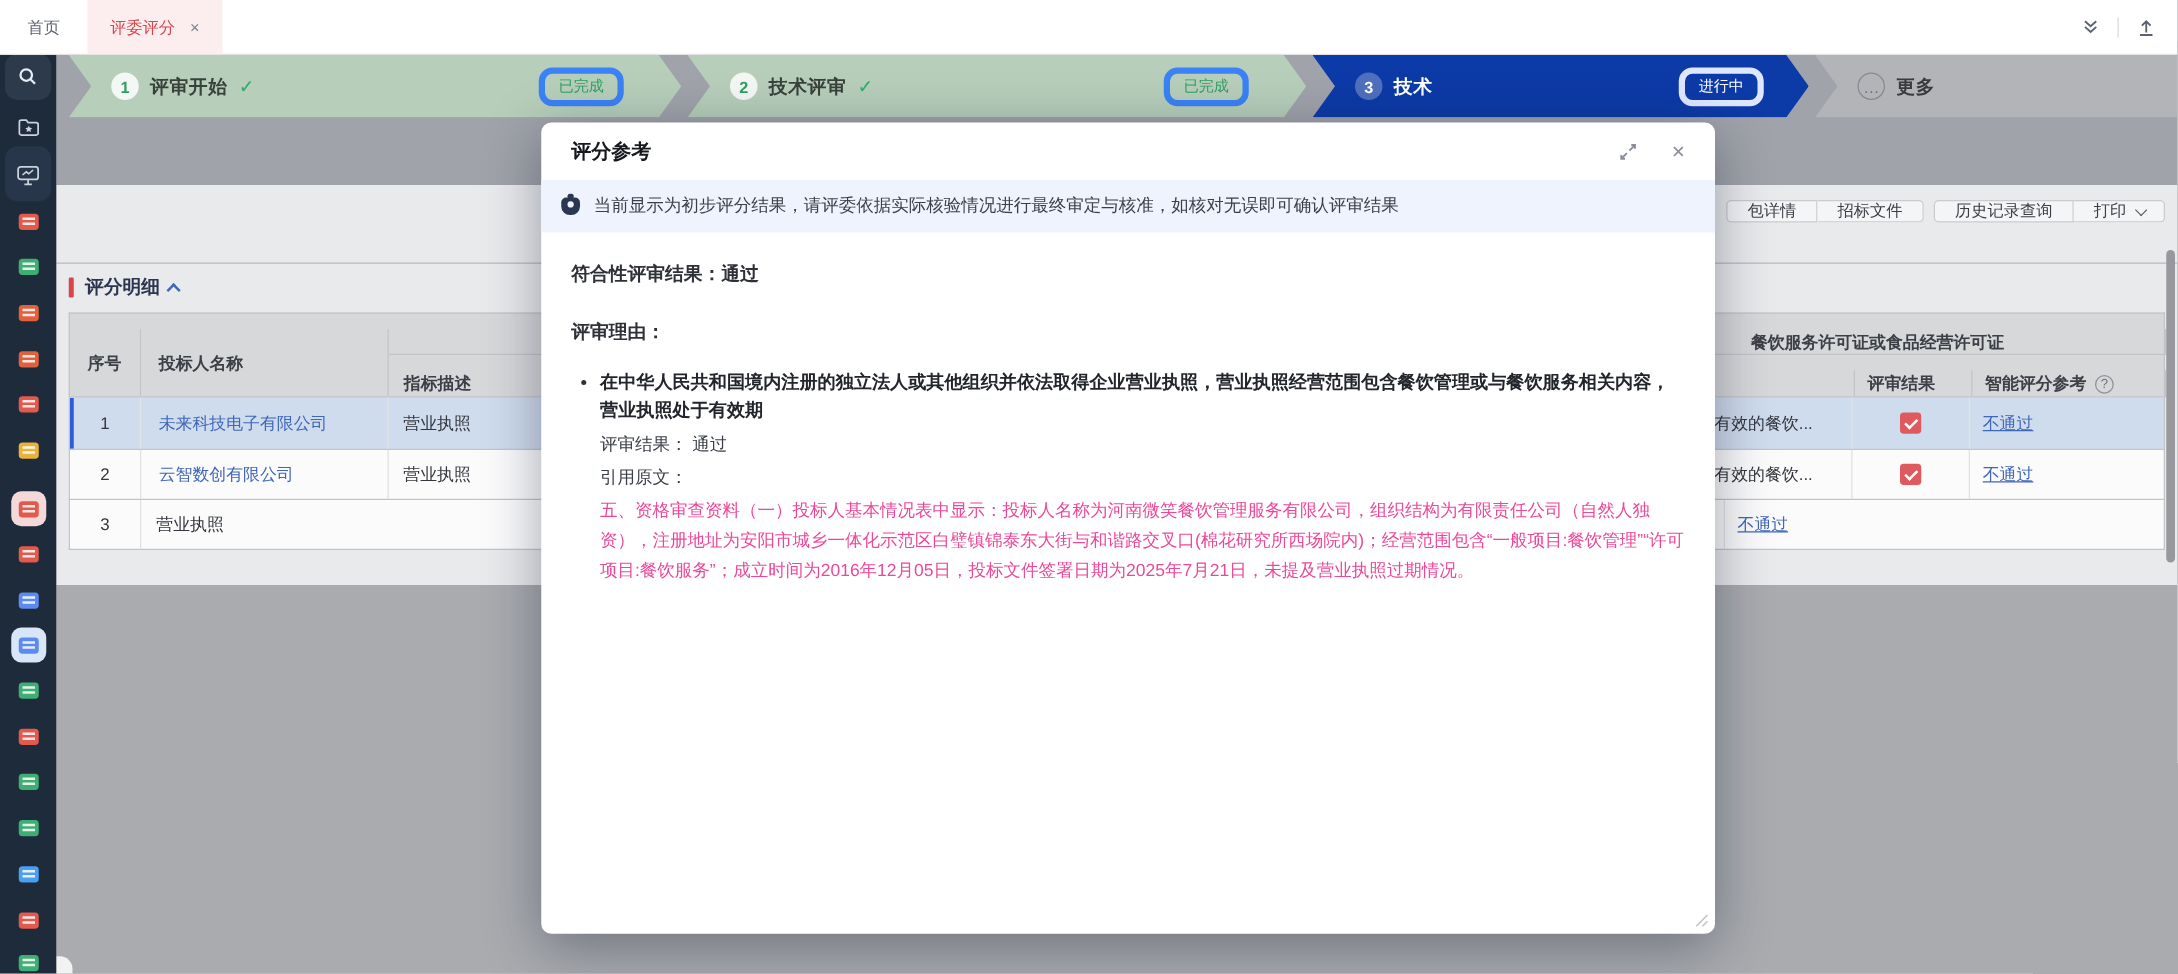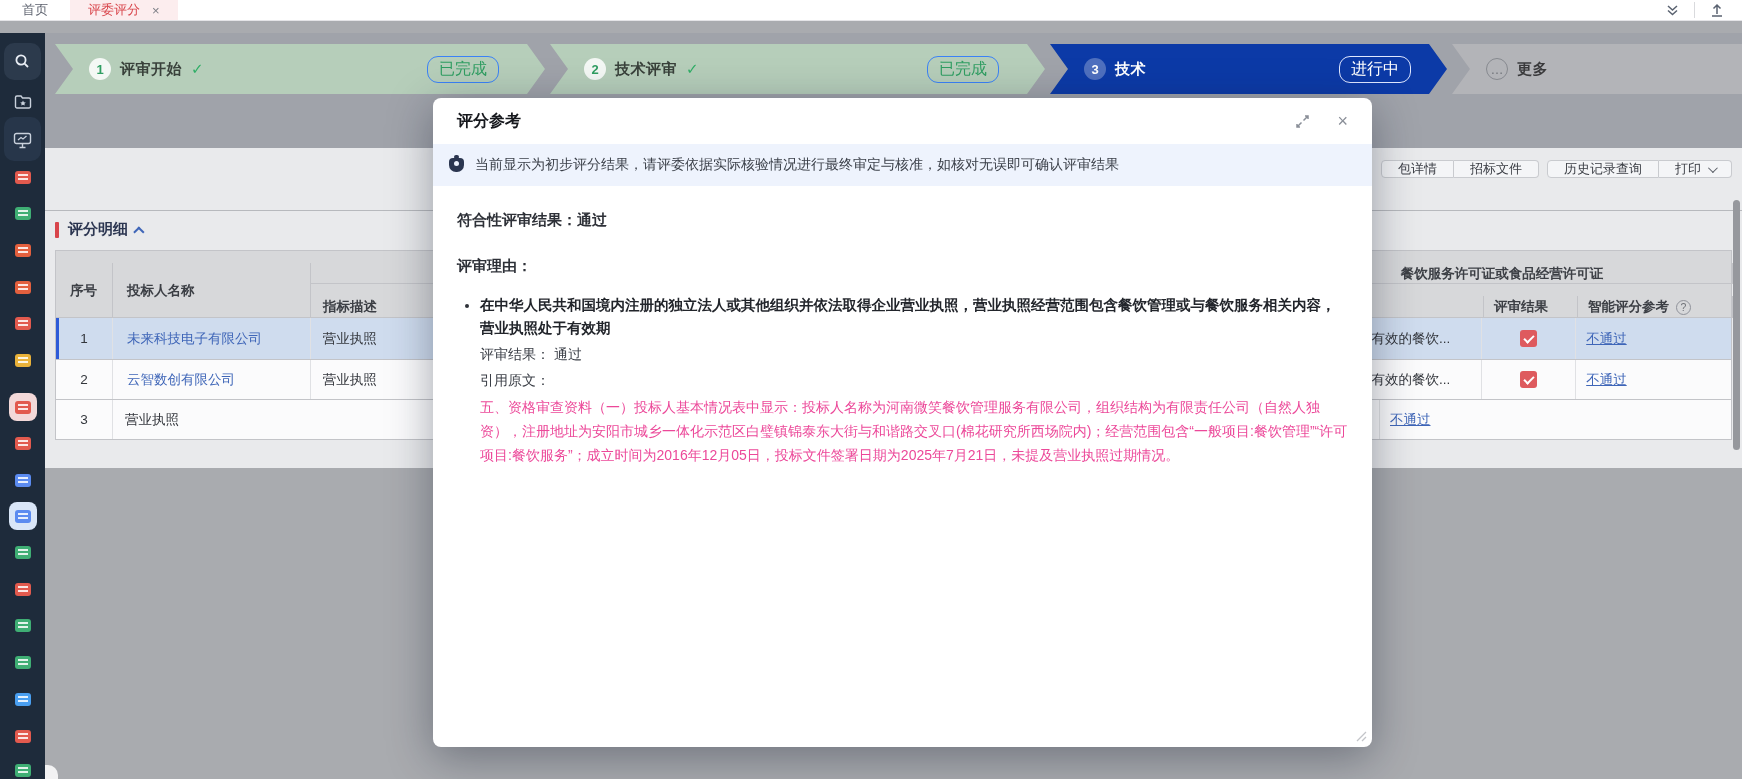--- a/index.html
+++ b/index.html
@@ -1,20 +1,20 @@
 <!DOCTYPE html>
 <html><head>
 <meta charset="utf-8">
 <style>
   * { margin:0; padding:0; box-sizing:border-box; }
   body { font-family:"Liberation Sans","DejaVu Sans",sans-serif; }
   .app { position:relative; width:1742px; height:779px; background:#a9abaf; overflow:hidden; }
 
   
-  .tabbar { position:absolute; top:0; left:0; right:0; height:21px; background:#fff;
+  .tabbar { position:absolute; top:0; left:0; right:0; height:44px; background:#fff;
             border-bottom:1px solid #e4e4e7; display:flex; align-items:stretch; z-index:6; }
   .tab { display:flex; align-items:center; padding:0 22px; font-size:13px; color:#5f6470; cursor:pointer; }
   .tab.active { background:#fcedee; color:#d8454b; gap:12px; padding:0 18px; }
   .tab-close { font-size:13px; color:#7d7f86; }
   .tab-actions { margin-left:auto; display:flex; align-items:center; padding-right:16px; }
   .tb-divider { width:1px; height:16px; background:#d9dadd; margin:0 13px; }
   .tb-icon { width:18px; height:18px; display:flex; align-items:center; justify-content:center; cursor:pointer; }
 
   
   .sidebar { position:absolute; top:33px; left:0; width:45px; bottom:0; background:#1e2b3b; z-index:5; }
@@ -41,22 +41,22 @@
   .step.active { background:#0c3aa7; color:#fff; }
   .step.more { background:#b3b4b8; color:#3a3a3c;
           clip-path:polygon(0 0, 100% 0, 100% 100%, 0 100%, 18px 50%); }
   .num { width:22px; height:22px; border-radius:50%; background:rgba(255,255,255,.85); color:#2f9e62;
          font-size:13px; font-weight:700; display:flex; align-items:center; justify-content:center;
          margin-left:34px; margin-right:9px; flex:none; }
   .step.active .num { background:rgba(255,255,255,.28); color:#fff; }
   .num.ellipsis { background:transparent; border:1px solid #86898f; color:#6f7278; font-weight:400; }
   .step-label { font-size:15px; font-weight:600; letter-spacing:.5px; }
   .step-check { color:#2fae66; font-weight:700; margin-left:9px; font-size:15px; }
-  .badge { margin-left:auto; margin-right:46px; border:1px solid #3b82f6; color:#2f9e62; border-radius:11px;
-           font-size:16px; padding:2px 11px; white-space:nowrap; }
+  .badge { margin-left:auto; margin-right:46px; border:5px solid #3b82f6; color:#2f9e62; border-radius:11px;
+           font-size:12px; padding:2px 11px; white-space:nowrap; }
   .step.active .badge { border-color:#dfe7ff; color:#fff; margin-right:36px; }
 
   .content { position:absolute; top:115px; left:0; right:0; height:320px; background:#e9eaec; }
   .content-hr { position:absolute; top:62px; left:0; right:0; height:1px; background:#b7b9bd; }
 
   .toolbar { position:absolute; top:12px; right:10px; display:flex; gap:8px; }
   .btn-group { display:flex; }
   .btn { height:18px; background:#f4f5f7; border:1px solid #c9cbcf; color:#3b3e45; font-size:13px;
          padding:0 16px; display:flex; align-items:center; gap:7px; cursor:pointer; white-space:nowrap; }
   .btn-group .btn:first-child { border-radius:4px 0 0 4px; }

